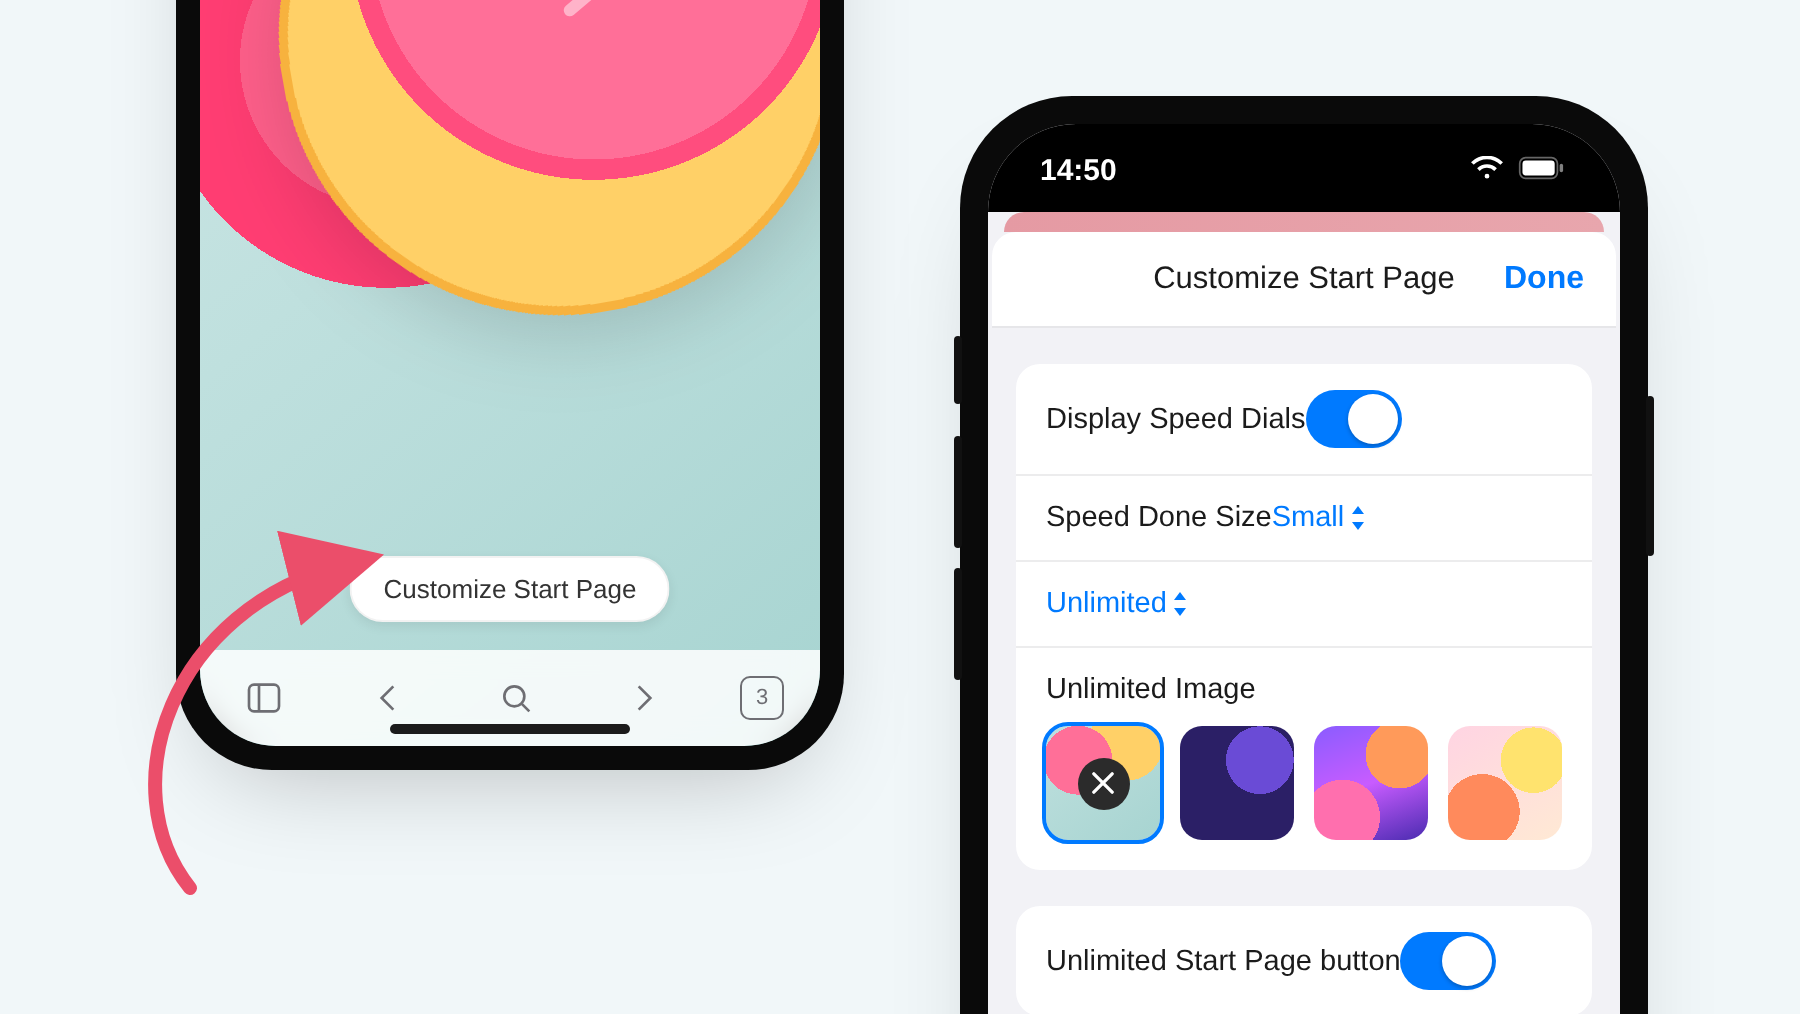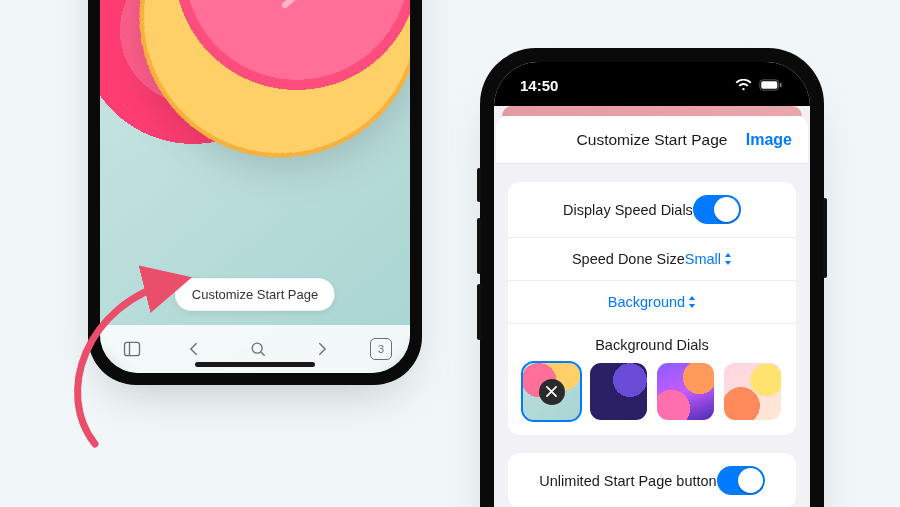--- a/index.html
+++ b/index.html
@@ -112,21 +112,21 @@
     background:var(--card-bg);height:48px;display:flex;align-items:center;
     justify-content:center;position:relative;border-bottom:1px solid #e6e6e9;
     border-radius:12px 12px 0 0;margin:0 2px;
   }
   .sheet-title{font-size:15.5px;color:#1b1b1b;font-weight:500}
   .done{position:absolute;right:16px;color:var(--accent-ios);font-size:16px;font-weight:600}
 
   .sheet-body{padding:18px 14px 0}
   .card{background:var(--card-bg);border-radius:12px;overflow:hidden}
   .row{
-    display:flex;align-items:center;justify-content:center;
+    display:flex;align-items:center;justify-content:flex-start;
     padding:13px 15px;font-size:14.5px;color:var(--text);
   }
   .row + .row{border-top:1px solid #ececed}
   .row.nosplit{border-top:none}
   .val{color:var(--accent-ios);font-size:14.5px;display:flex;align-items:center;gap:3px}
   .val svg{width:8px;height:12px;fill:var(--accent-ios)}
 
   .switch{width:48px;height:29px;border-radius:15px;background:var(--accent-ios);
     position:relative;flex:none}
   .switch::after{content:"";position:absolute;right:2px;top:2px;width:25px;height:25px;
@@ -234,21 +234,21 @@
               <rect x="24.3" y="4.5" width="2" height="5" rx="1" fill="#fff" fill-opacity=".5"></rect>
             </svg>
         </span>
       </div>
     </div>
 
     <div class="sheet-peek"></div>
 
     <div class="sheet-head">
       <span class="sheet-title">Customize Start Page</span>
-      <span class="done">Image</span>
+      <span class="done">Done</span>
     </div>
 
     <div class="sheet-body">
       <div class="card">
 
         <div class="row">
           <span>Display Speed Dials</span>
           <div class="switch"></div>
         </div>
 
@@ -257,29 +257,29 @@
           <span class="val">
             <span>Small</span>
             <svg viewBox="0 0 8 12">
                 <path d="M4 0 7 4H1zM4 12 1 8h6z"></path>
               </svg>
           </span>
         </div>
 
         <div class="row">
           <span class="val">
-            <span>Background</span>
+            <span>Unlimited</span>
             <svg viewBox="0 0 8 12">
                 <path d="M4 0 7 4H1zM4 12 1 8h6z"></path>
               </svg>
           </span>
         </div>
 
         <div class="row nosplit" style="border-top:1px solid #ececed;padding-bottom:6px">
-          <span>Background Dials</span>
+          <span>Unlimited Image</span>
         </div>
 
         <div class="thumbs">
           <div class="thumb t1 sel">
             <div class="xbtn">
               <svg viewBox="0 0 12 12" width="11" height="11">
                   <path d="M1 1 L11 11 M11 1 L1 11" stroke="#fff" stroke-width="1.8" stroke-linecap="round"></path>
                 </svg>
             </div>
           </div>

